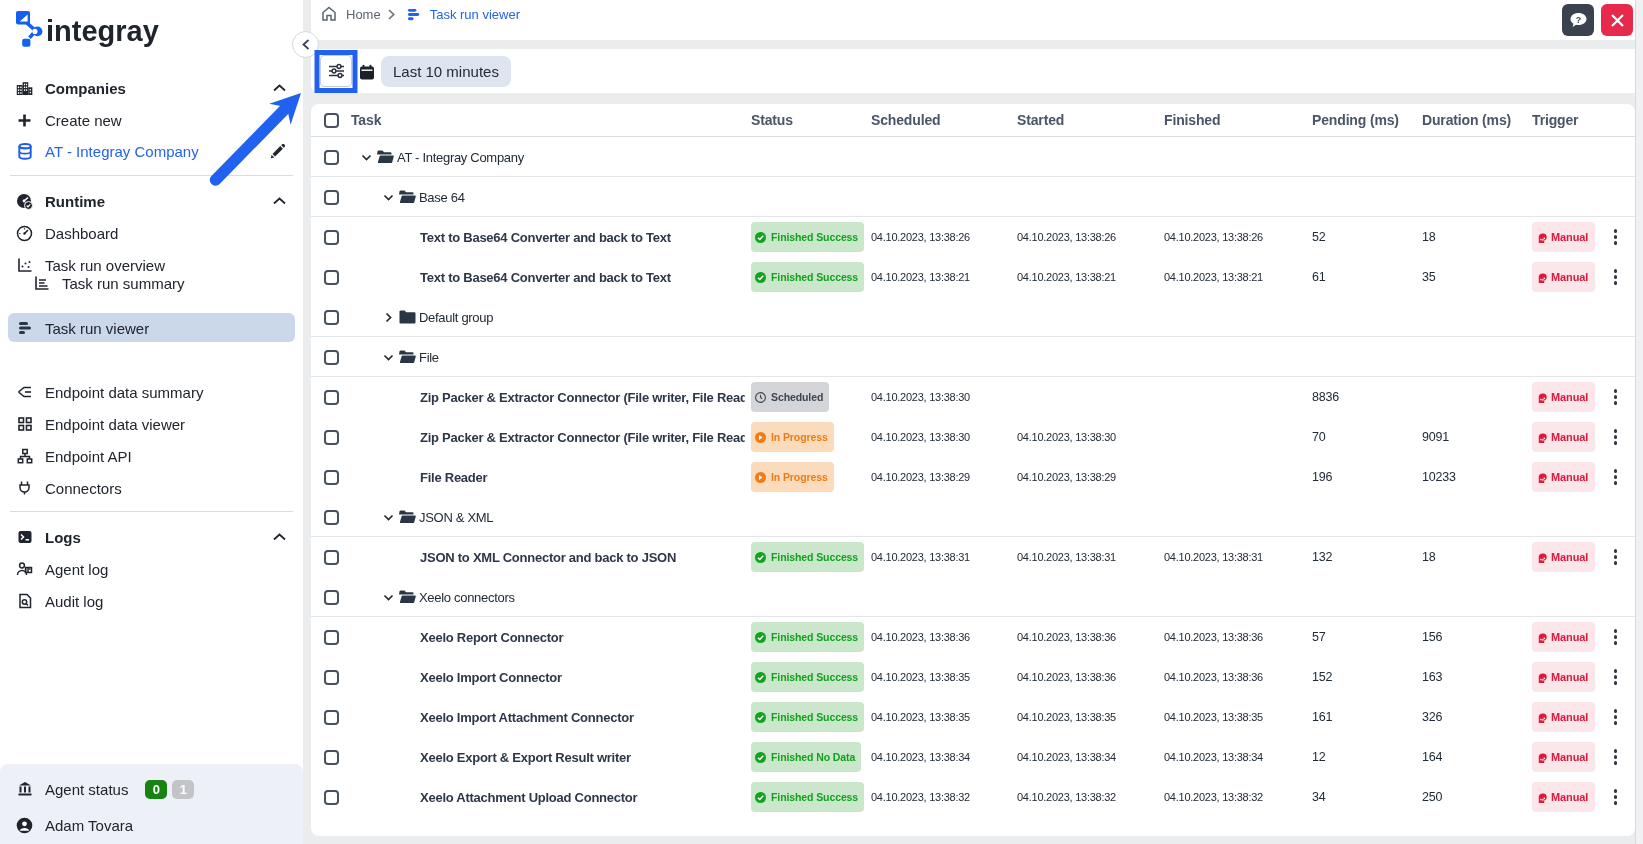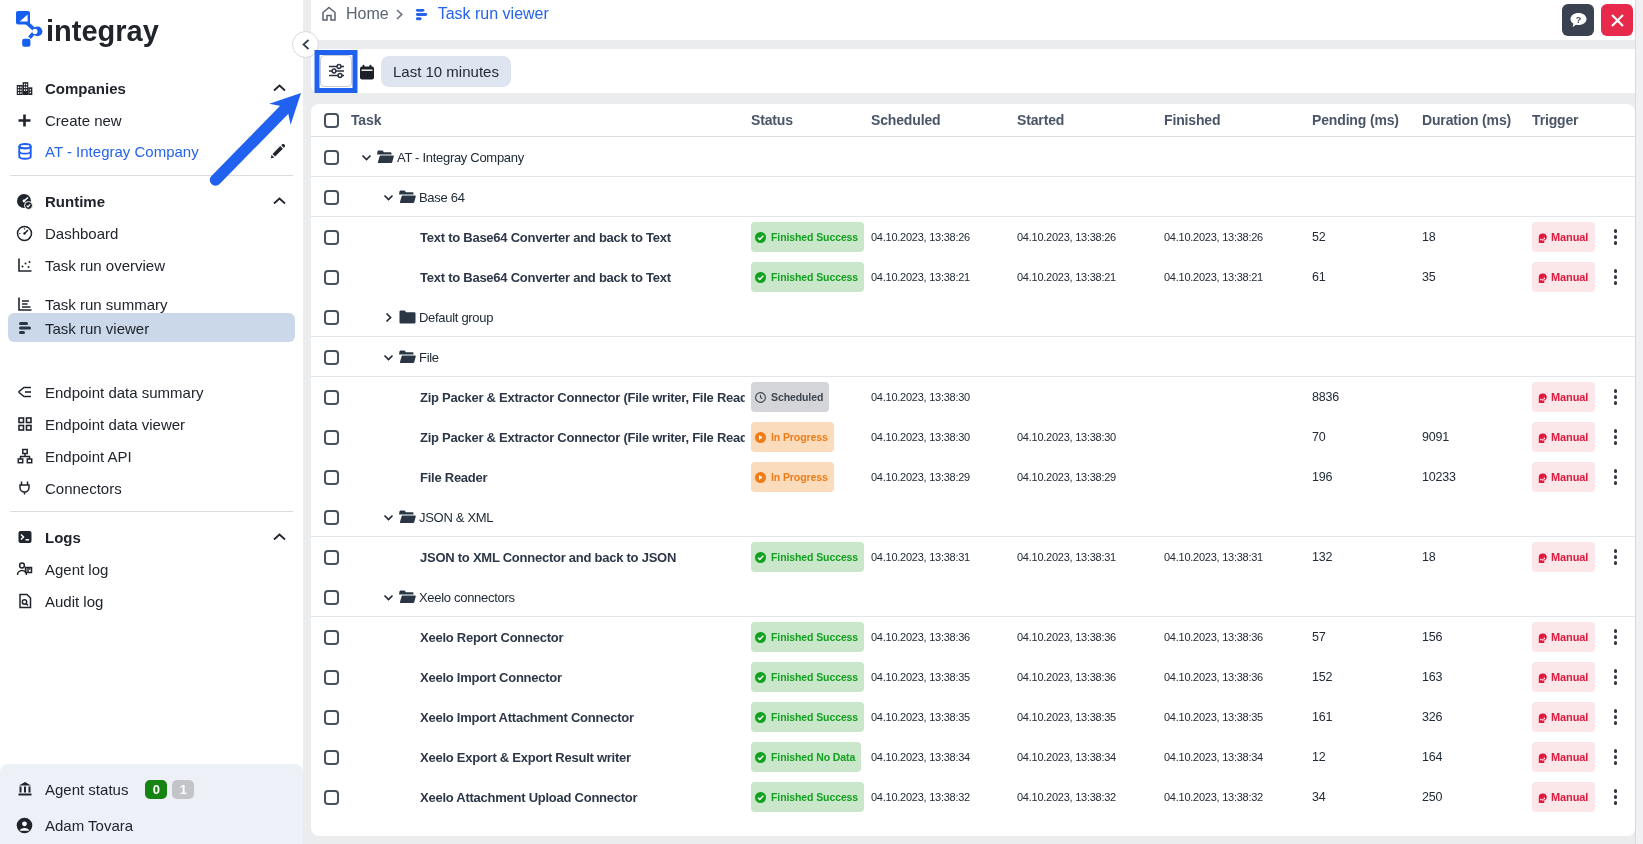--- a/index.html
+++ b/index.html
@@ -4,21 +4,21 @@
 <style>
 * { margin:0; padding:0; box-sizing:border-box; }
 html,body { width:1643px; height:844px; overflow:hidden; }
 body { background:#ebecee; font-family:"Liberation Sans", sans-serif; position:relative; }
 .sidebar { position:absolute; left:0; top:0; width:303px; height:844px; background:#fff; }
 .main { position:absolute; left:311px; top:0; width:1324px; height:844px; }
 .crumbbar { position:absolute; left:0; top:0; width:1324px; height:40px; background:#fff; }
 .toolbar { position:absolute; left:0; top:49px; width:1532px; height:44px; background:#fff; border-radius:8px; }
 .tablepanel { position:absolute; left:0; top:104px; width:1324px; height:732px; background:#fff; border-radius:8px; overflow:hidden; }
 
-.crumb { position:absolute; left:10px; top:0; height:28px; display:flex; align-items:center; color:#5b6470; font-size:16px; }
+.crumb { position:absolute; left:10px; top:0; height:28px; display:flex; align-items:center; color:#5b6470; font-size:13px; }
 .crumb .sep { margin-left:7px; margin-right:12px; color:#6b7280; font-weight:bold; display:flex; }
 .crumb .blue { color:#2563eb; }
 
 .btn-dark, .btn-red { position:absolute; top:4px; width:32px; height:32px; border-radius:6px; display:flex; align-items:center; justify-content:center; }
 .btn-dark { background:#3a4250; }
 .btn-red { background:#e72a4c; }
 
 .filterbtn { position:absolute; left:9px; top:6px; width:32px; height:32px; background:#fff; border:1px solid #c9ccd2; border-radius:4px; display:flex; align-items:center; justify-content:center; }
 .cal { position:absolute; left:48px; top:15px; }
 .chip-last { position:absolute; left:70px; top:7px; height:31px; padding:0 12px; background:#dfe5f0; border-radius:8px; display:flex; align-items:center; font-size:15px; color:#222a36; }
@@ -173,21 +173,21 @@
           <g fill="#20242c" stroke="none">
             <circle cx="5.5" cy="9.5" r="1"></circle>
             <circle cx="8.5" cy="6.5" r="1"></circle>
             <circle cx="11.5" cy="10" r="1"></circle>
             <circle cx="12.5" cy="5" r="1"></circle>
           </g>
         </svg>
       </span>
     <span class="tx">Task run overview</span>
   </div>
-  <div class="nav-row" style="top:289px;">
+  <div class="nav-row" style="top:268px;margin-left:17px;">
     <span class="ic">
         <svg width="16" height="16" viewBox="0 0 16 16" fill="none" stroke="#20242c" stroke-width="1.6">
           <path d="M2,1.5 V14 H14.5"></path>
           <path d="M5,5 H12 M5,8 H10.5 M5,11 H13.5" stroke-width="1.5"></path>
         </svg>
       </span>
     <span class="tx">Task run summary</span>
   </div>
   <div class="hl" style="top:313px;"></div>
   <div class="nav-row" style="top:313px;">

